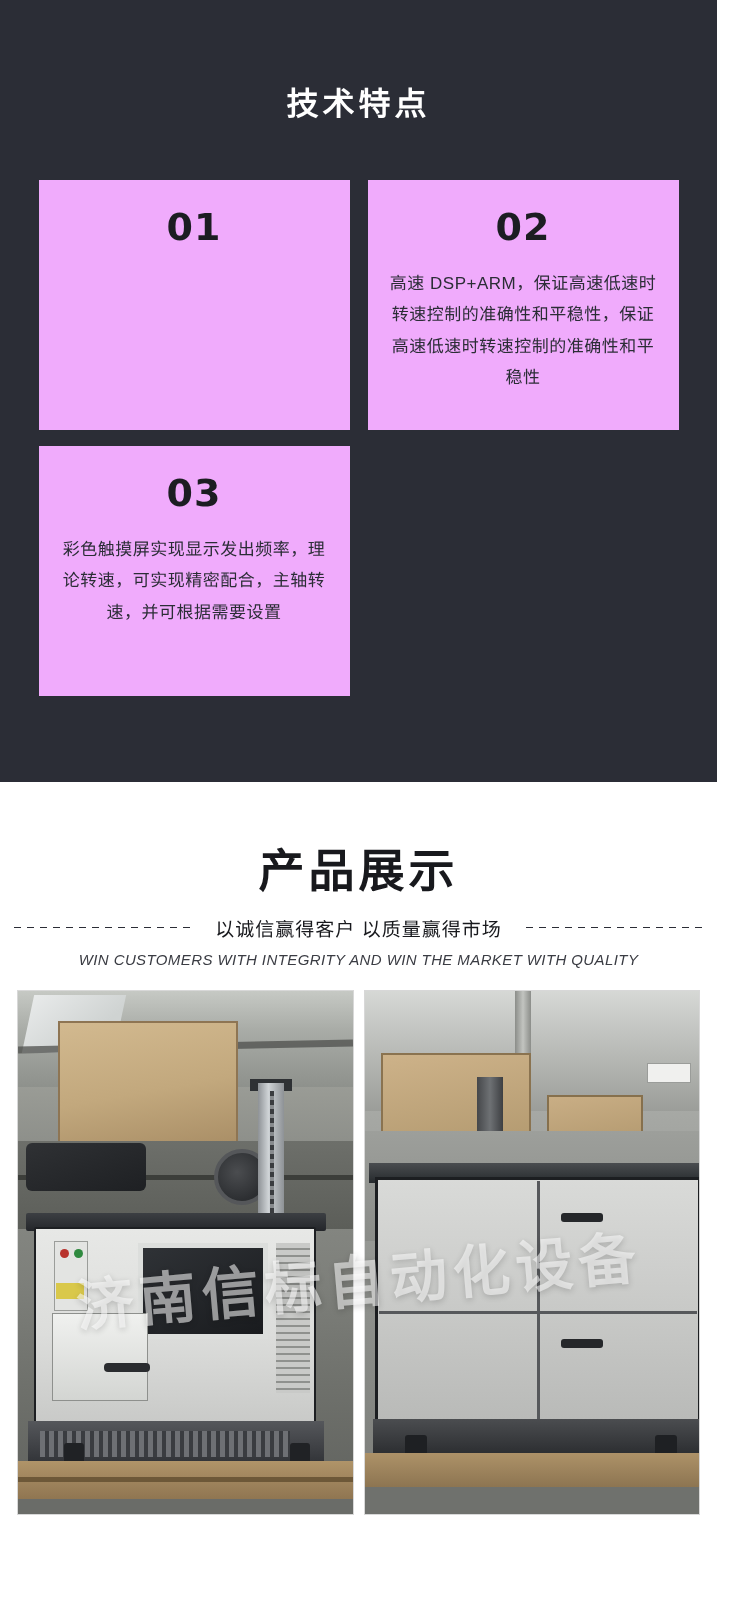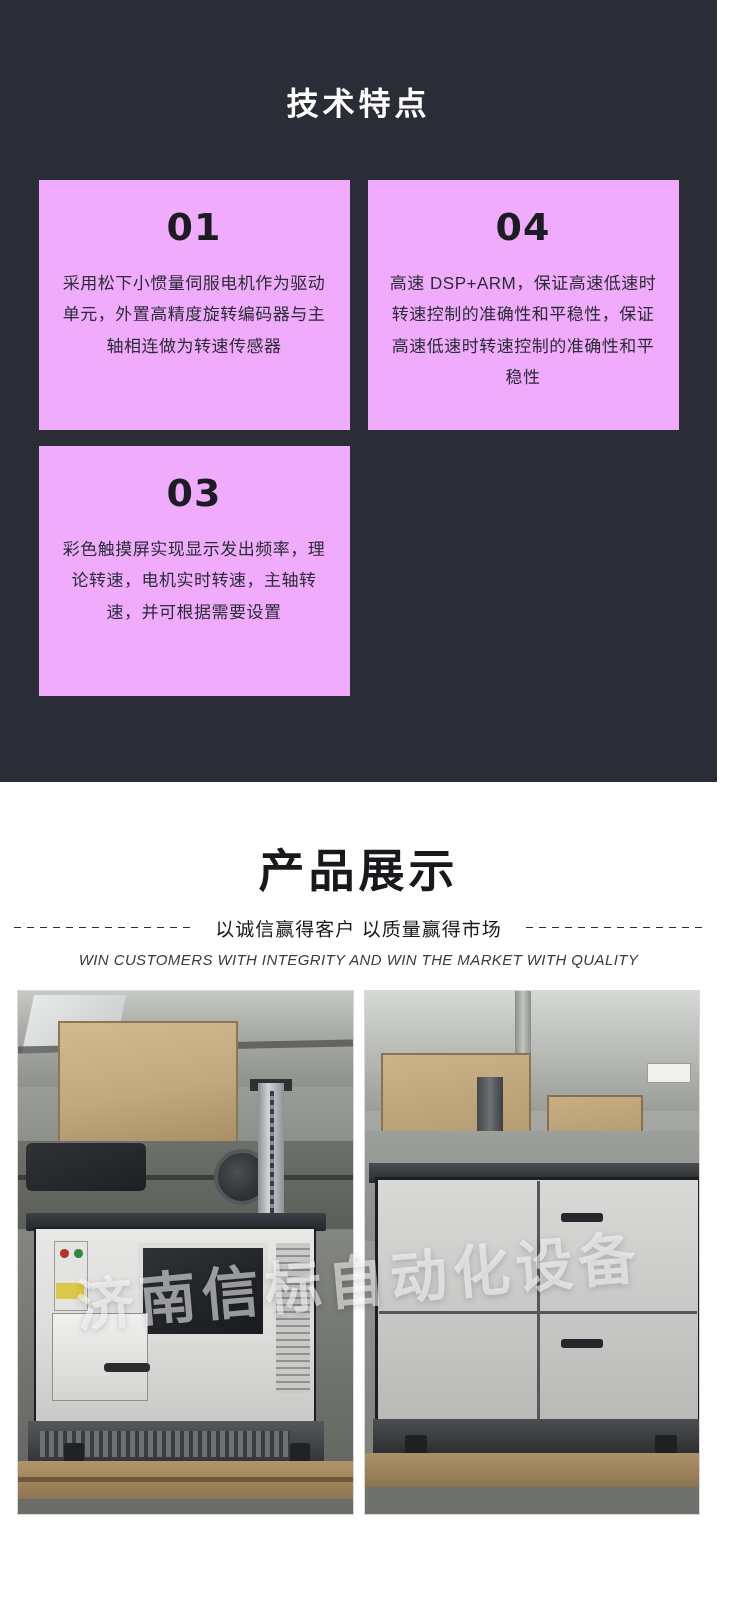--- a/index.html
+++ b/index.html
@@ -324,31 +324,30 @@
 
 <div class="page">
 
   <section class="features">
     <h2 class="features-title">技术特点</h2>
 
     <div class="cards">
 
       <div class="card">
         <div class="card-num">01</div>
-        <div class="card-text">采用松下小惯量伺服电机作为驱动单元，外置高精度旋转编码器与主轴相连做为转速传感器</div>
       </div>
 
       <div class="card">
-        <div class="card-num">04</div>
+        <div class="card-num">02</div>
         <div class="card-text">高速 DSP+ARM，保证高速低速时转速控制的准确性和平稳性，保证高速低速时转速控制的准确性和平稳性</div>
       </div>
 
       <div class="card">
         <div class="card-num">03</div>
-        <div class="card-text">彩色触摸屏实现显示发出频率，理论转速，电机实时转速，主轴转速，并可根据需要设置</div>
+        <div class="card-text">彩色触摸屏实现显示发出频率，理论转速，可实现精密配合，主轴转速，并可根据需要设置</div>
       </div>
 
 
     </div>
   </section>
 
   <section class="showcase">
     <h2 class="showcase-title">产品展示</h2>
 
     <div class="slogan-row">

